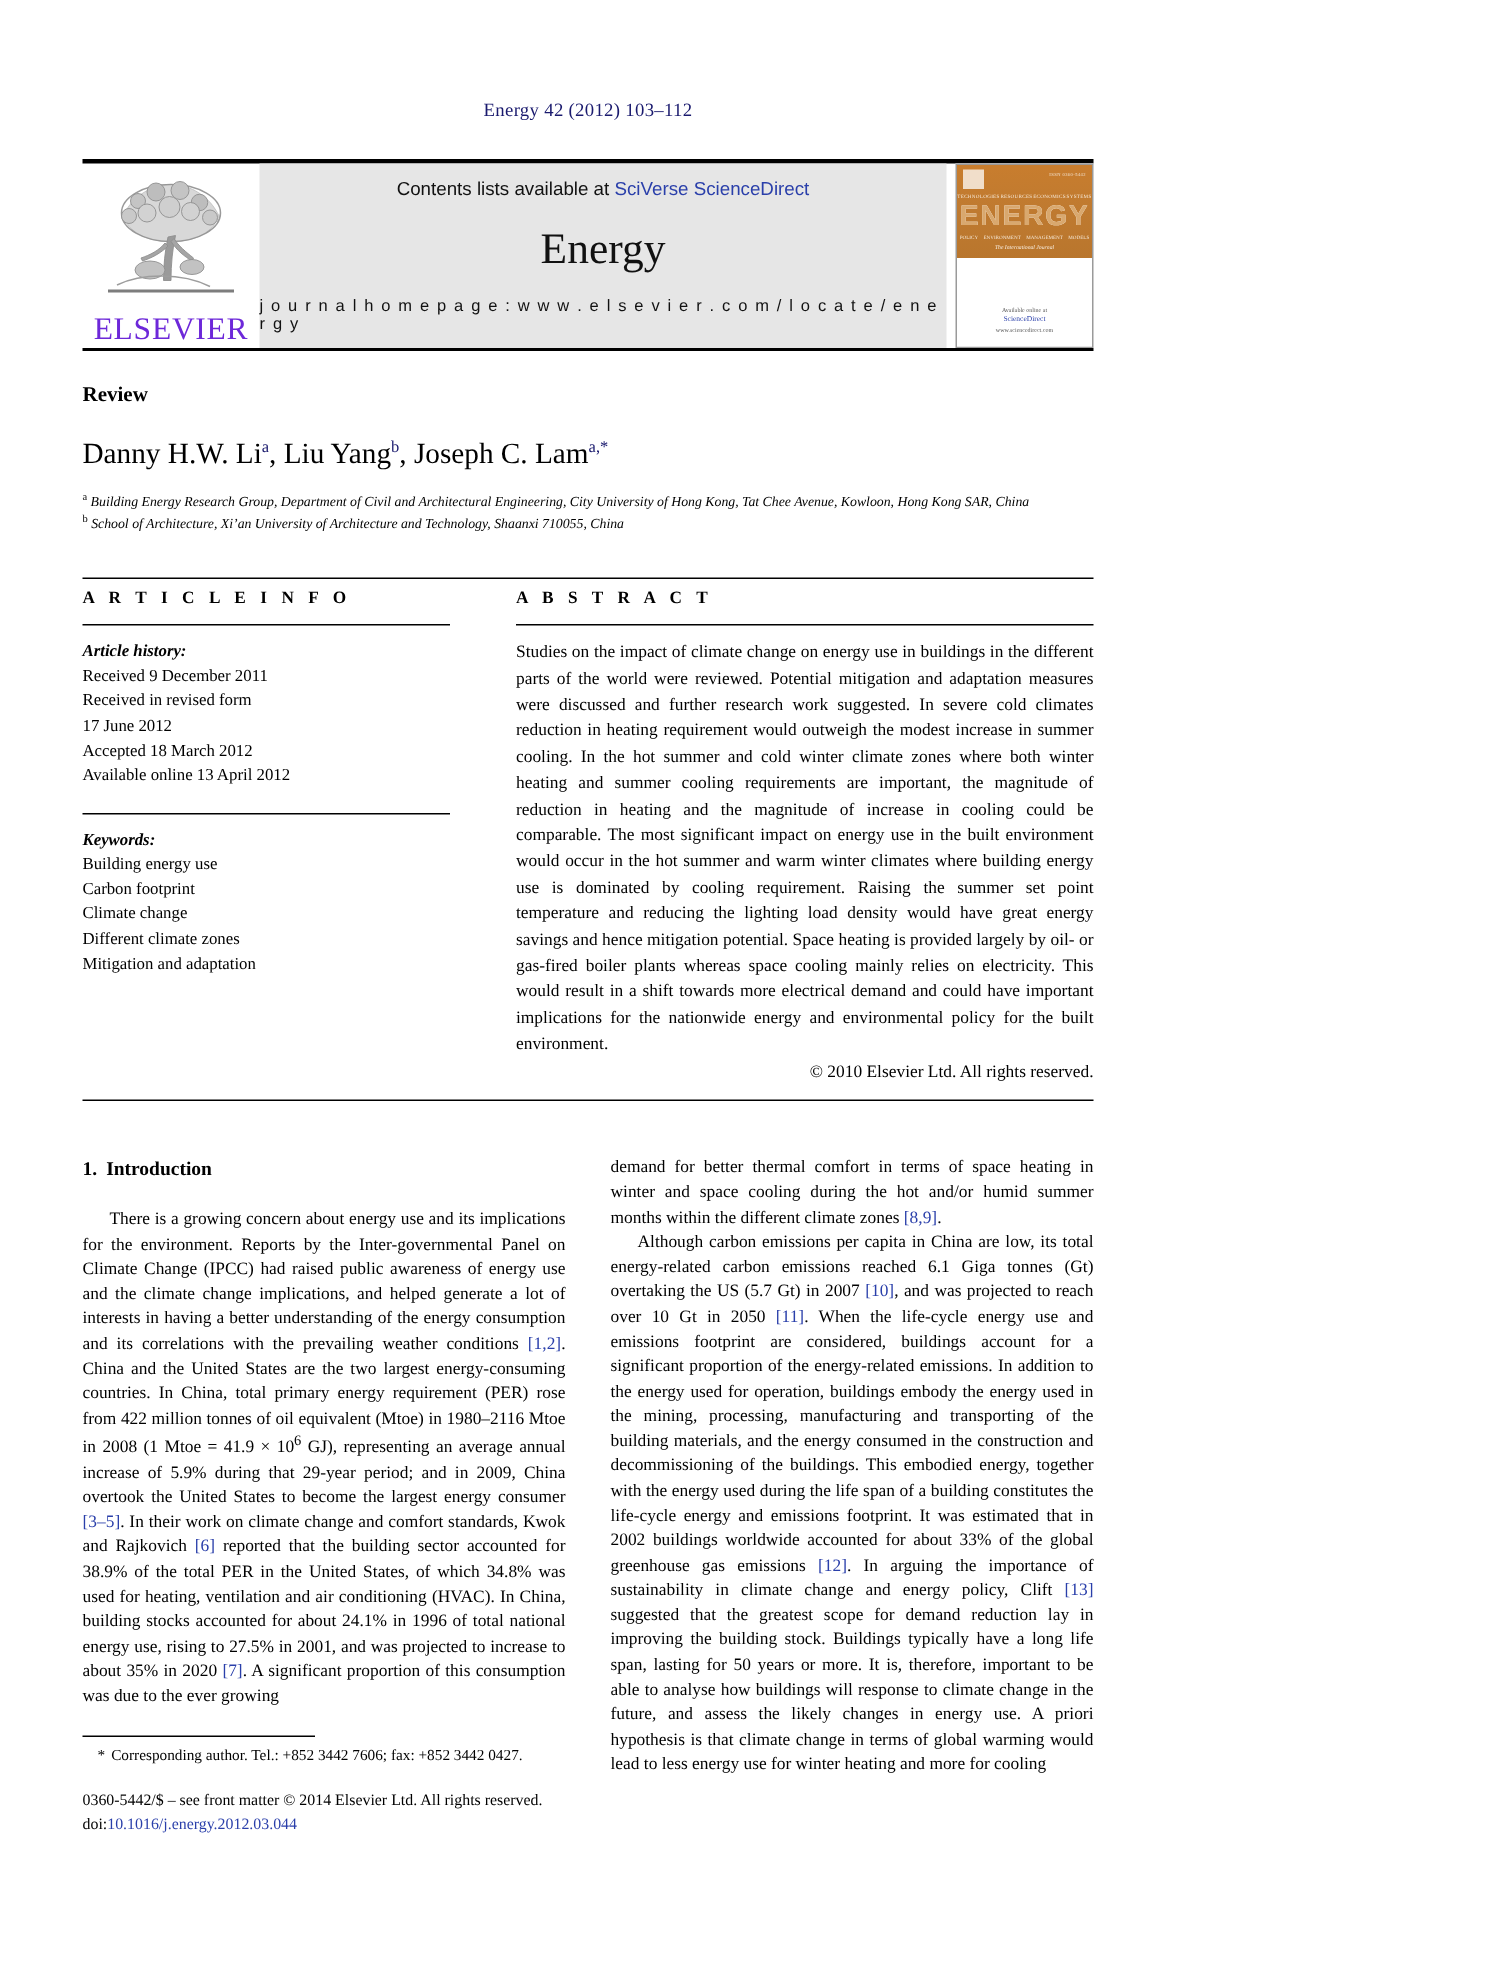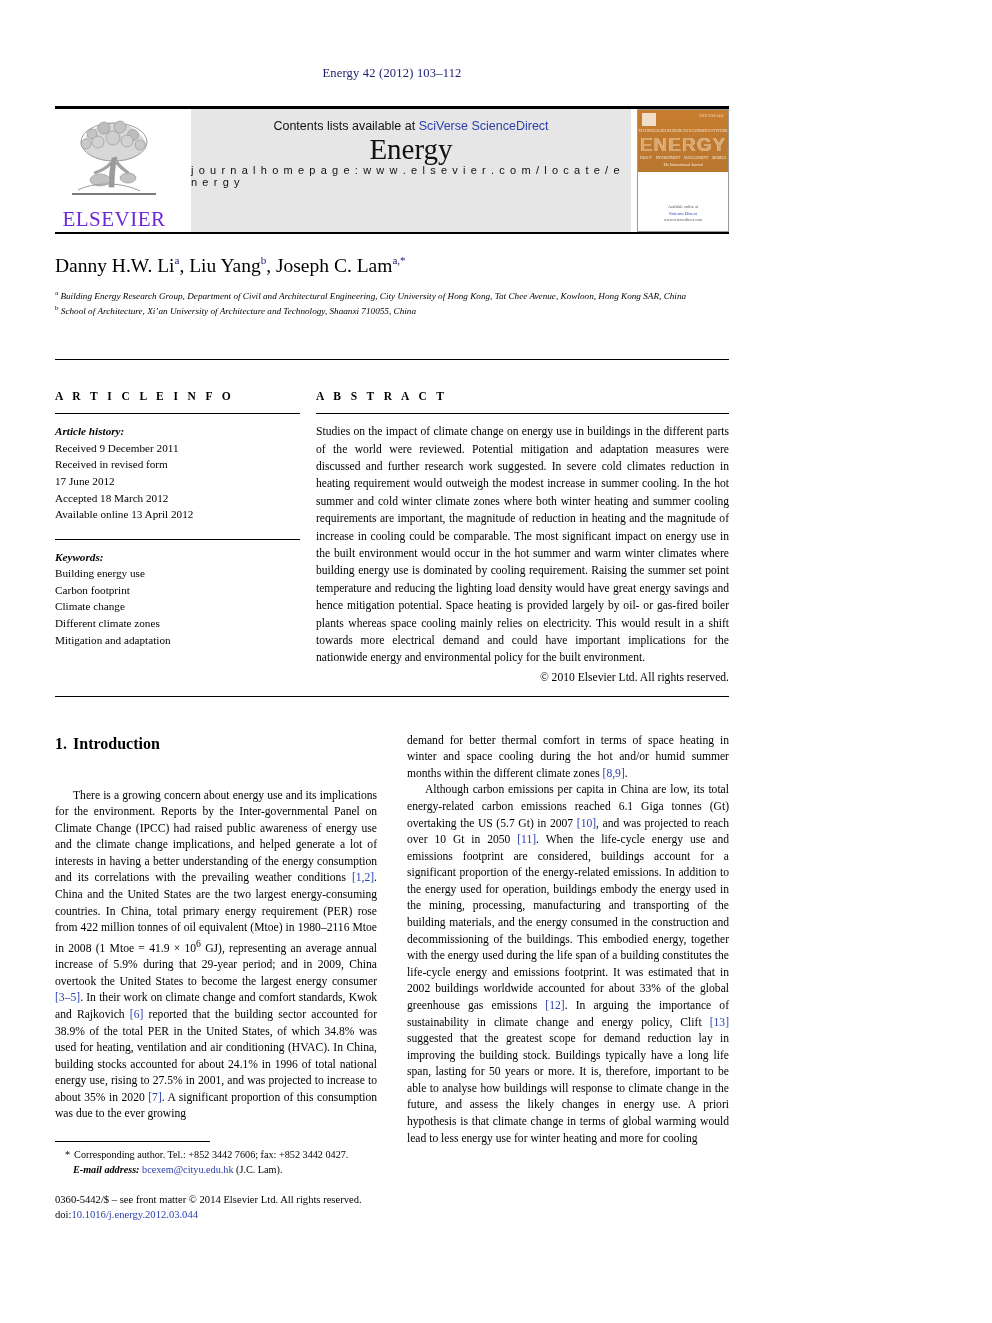--- a/index.html
+++ b/index.html
@@ -47,24 +47,24 @@
     font-size: 21px;
     letter-spacing: 0.5px;
     line-height: 1;
     margin-top: 1px;
   }
   .banner {
     flex: 1 1 auto;
     background: #e6e6e6;
     display: flex;
     flex-direction: column;
-    justify-content: flex-start;
+    justify-content: space-between;
     align-items: center;
     padding: 10px 0 10px 0;
-    margin-left: 18px;
+    margin-left: 0;
   }
   .banner .contents {
     font-family: "Liberation Sans", sans-serif;
     font-size: 12.5px;
     color: #111;
   }
   .banner .contents a { color: #2a3faa; text-decoration: none; }
   .banner .jtitle {
     font-family: "Liberation Serif", serif;
     font-size: 29px;
@@ -145,25 +145,25 @@
   }
   .authors sup { font-size: 11px; color:#1a1a6e; vertical-align: super; }
   .affil {
     font-size: 9.2px; font-style: italic; line-height: 1.5; margin-top: 11px;
   }
   .affil sup { font-size: 7px; vertical-align: super; font-style: normal;}
   .affil div { white-space: nowrap; }
 
   
   .infoabs {
-    margin-top: 40px;
+    margin-top: 28px;
     border-top: 1px solid #000;
-    padding-top: 30px;
-    display: flex;
-    gap: 16px;
+    padding-top: 7px;
+    display: flex;
+    gap: 44px;
   }
   .col-info { flex: 0 0 245px; width: 245px; }
   .col-abs { flex: 1 1 auto; }
   .sechead {
     font-family: "Liberation Serif", serif;
     font-weight: bold; font-size: 11.5px; letter-spacing: 3.4px;
   }
   .hr-thin { border-top: 1.6px solid #000; margin: 11px 0 9px 0; }
   .info-body { font-size: 11.2px; line-height: 1.48; }
   .info-body .it { font-style: italic; font-weight: bold; }
@@ -176,21 +176,21 @@
 
   
   .body2col {
     margin-top: 36px;
     display: flex;
     gap: 30px;
     font-size: 11.6px;
     line-height: 1.43;
   }
   .bcol { flex: 1 1 0; width: 426px; }
-  .h1num { font-weight: bold; font-size: 16px; margin-bottom: 32px; }
+  .h1num { font-weight: bold; font-size: 13px; margin-bottom: 16px; }
   .h1num .numgap { padding-right: 6px; }
   p.j { text-align: justify; margin: 0; text-indent: 18px; }
   p.j.first { text-indent: 18px; }
   .ref { color: #2a3faa; }
   .fn-rule { width: 155px; border-top: 1px solid #000; margin: 18px 0 6px 0; }
   .footnote { font-size: 10.2px; line-height: 1.45; }
   .footnote .star { margin-right: 4px; }
   .fn-indent { padding-left: 14px; text-indent: -8px; }
   .email-label { font-style: italic; font-weight: bold; }
   .blue { color:#2a3faa; }
@@ -268,20 +268,21 @@
           <div>Available online at</div>
           <div class="sd-main">ScienceDirect</div>
           <div>www.sciencedirect.com</div>
         </div>
       </div>
     </div>
   </div>
 
   <div class="rule-under-mast"></div>
 
+  <div class="doctype">Review</div>
 
   <div class="authors">
     <span>Danny H.W. Li</span><sup>a</sup>, <span>Liu Yang</span><sup>b</sup>, <span>Joseph C. Lam</span><sup>a,*</sup>
   </div>
 
   <div class="affil">
     <div><sup>a</sup> <span>Building Energy Research Group, Department of Civil and Architectural Engineering, City University of Hong Kong, Tat Chee Avenue, Kowloon, Hong Kong SAR, China</span></div>
     <div><sup>b</sup> <span>School of Architecture, Xi’an University of Architecture and Technology, Shaanxi 710055, China</span></div>
   </div>
 
@@ -323,21 +324,20 @@
     <div class="bcol">
       <div class="h1num">
         <span class="numgap">1.</span><span>Introduction</span>
       </div>
       <p class="j first"><span>There is a growing concern about energy use and its implications for the environment. Reports by the Inter-governmental Panel on Climate Change (IPCC) had raised public awareness of energy use and the climate change implications, and helped generate a lot of interests in having a better understanding of the energy consumption and its correlations with the prevailing weather conditions </span><span class="ref">[1,2]</span><span>. China and the United States are the two largest energy-consuming countries. In China, total primary energy requirement (PER) rose from 422 million tonnes of oil equivalent (Mtoe) in 1980–2116 Mtoe in 2008 (1 Mtoe = 41.9 × 10</span><sup>6</sup><span> GJ), representing an average annual increase of 5.9% during that 29-year period; and in 2009, China overtook the United States to become the largest energy consumer </span><span class="ref">[3–5]</span><span>. In their work on climate change and comfort standards, Kwok and Rajkovich </span><span class="ref">[6]</span><span> reported that the building sector accounted for 38.9% of the total PER in the United States, of which 34.8% was used for heating, ventilation and air conditioning (HVAC). In China, building stocks accounted for about 24.1% in 1996 of total national energy use, rising to 27.5% in 2001, and was projected to increase to about 35% in 2020 </span><span class="ref">[7]</span><span>. A significant proportion of this consumption was due to the ever growing</span></p>
 
       <div class="col-left-bottom">
         <div class="fn-rule"></div>
         <div class="footnote">
           <div class="fn-indent" style="padding-left:18px;"><span class="star">*</span><span>Corresponding author. Tel.: +852 3442 7606; fax: +852 3442 0427.</span></div>
-          <div class="fn-indent" style="padding-left:26px;"><span class="email-label">E-mail address:</span> <span class="blue">bcexem@cityu.edu.hk</span> <span>(J.C. Lam).</span></div>
         </div>
         <div class="issnline">
           <div>0360-5442/$ – see front matter © 2014 Elsevier Ltd. All rights reserved.</div>
           <div><span>doi:</span><span class="blue">10.1016/j.energy.2012.03.044</span></div>
         </div>
       </div>
     </div>
 
     <div class="bcol">
       <p class="j" style="text-indent:0"><span>demand for better thermal comfort in terms of space heating in winter and space cooling during the hot and/or humid summer months within the different climate zones </span><span class="ref">[8,9]</span><span>.</span></p>

